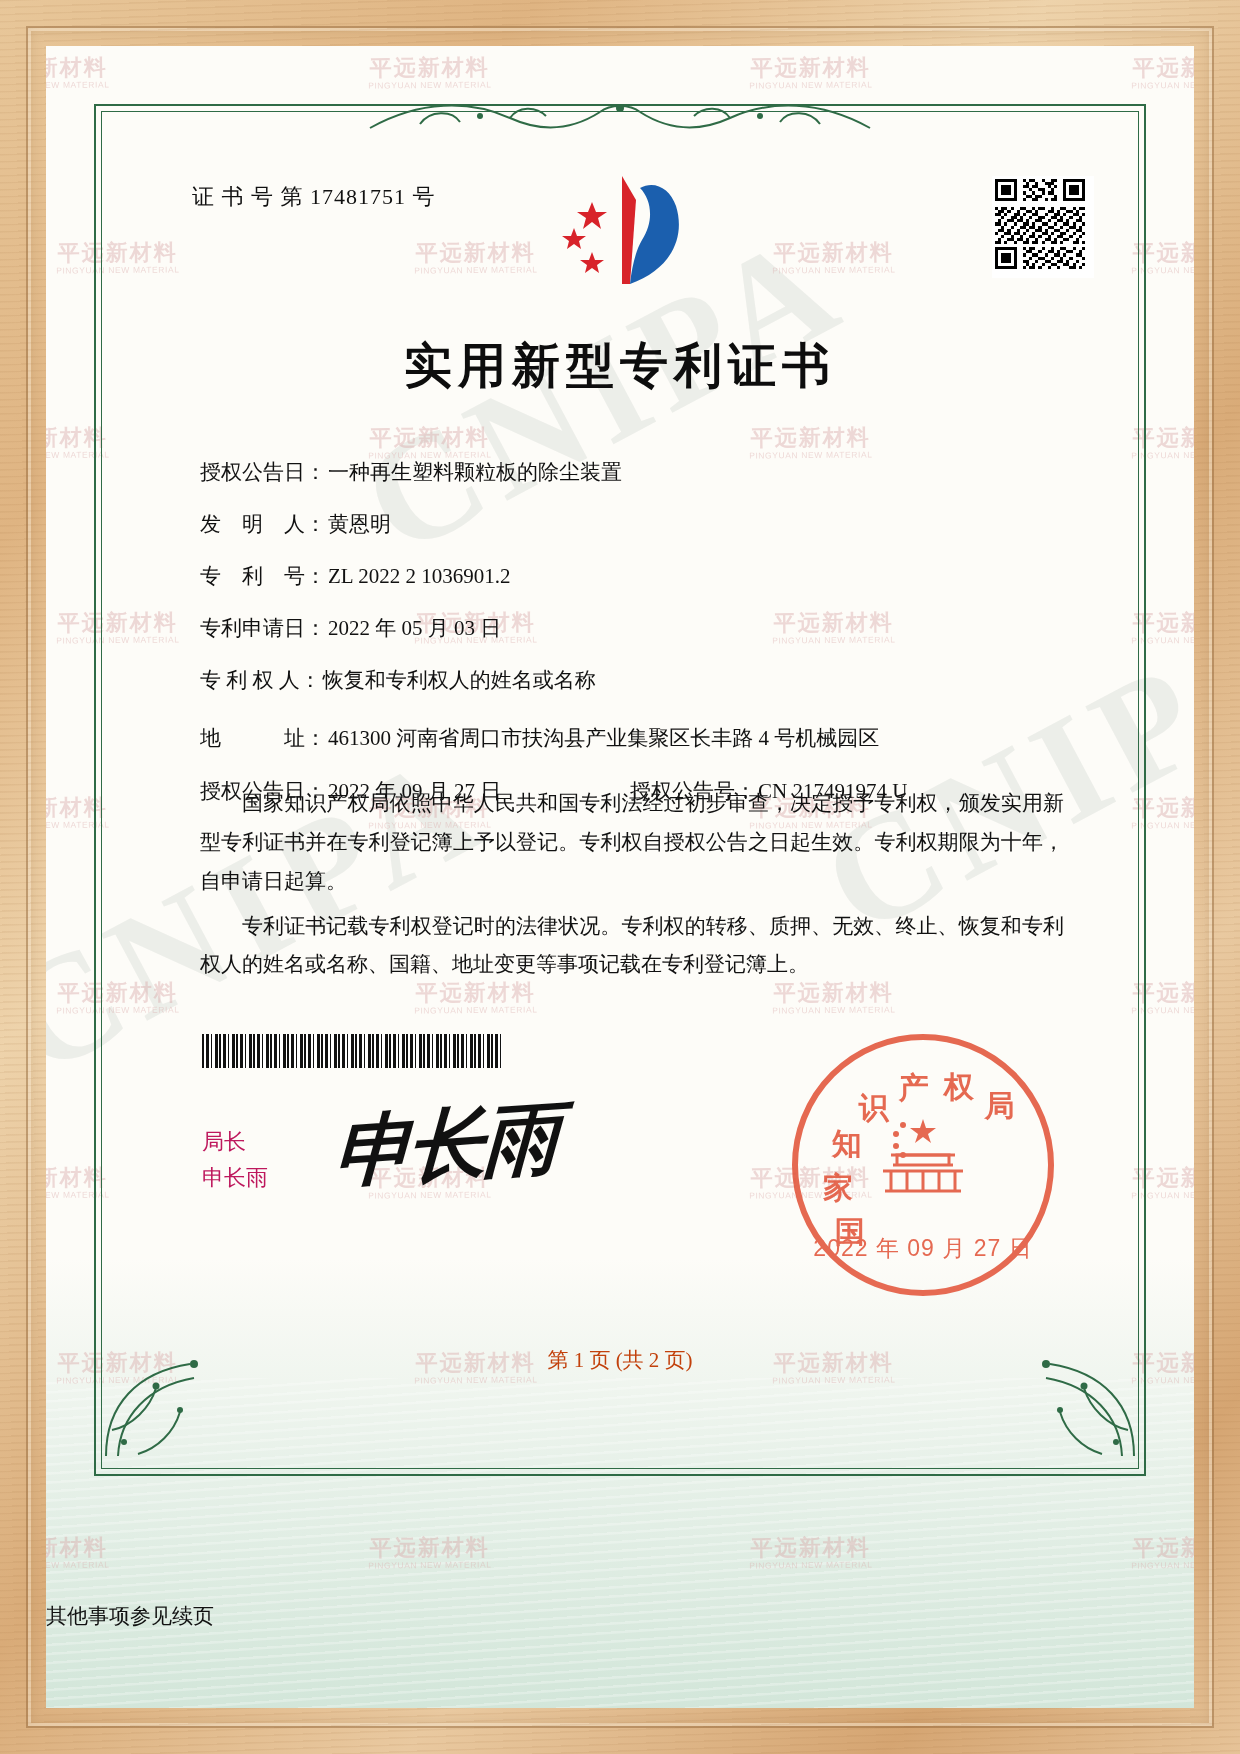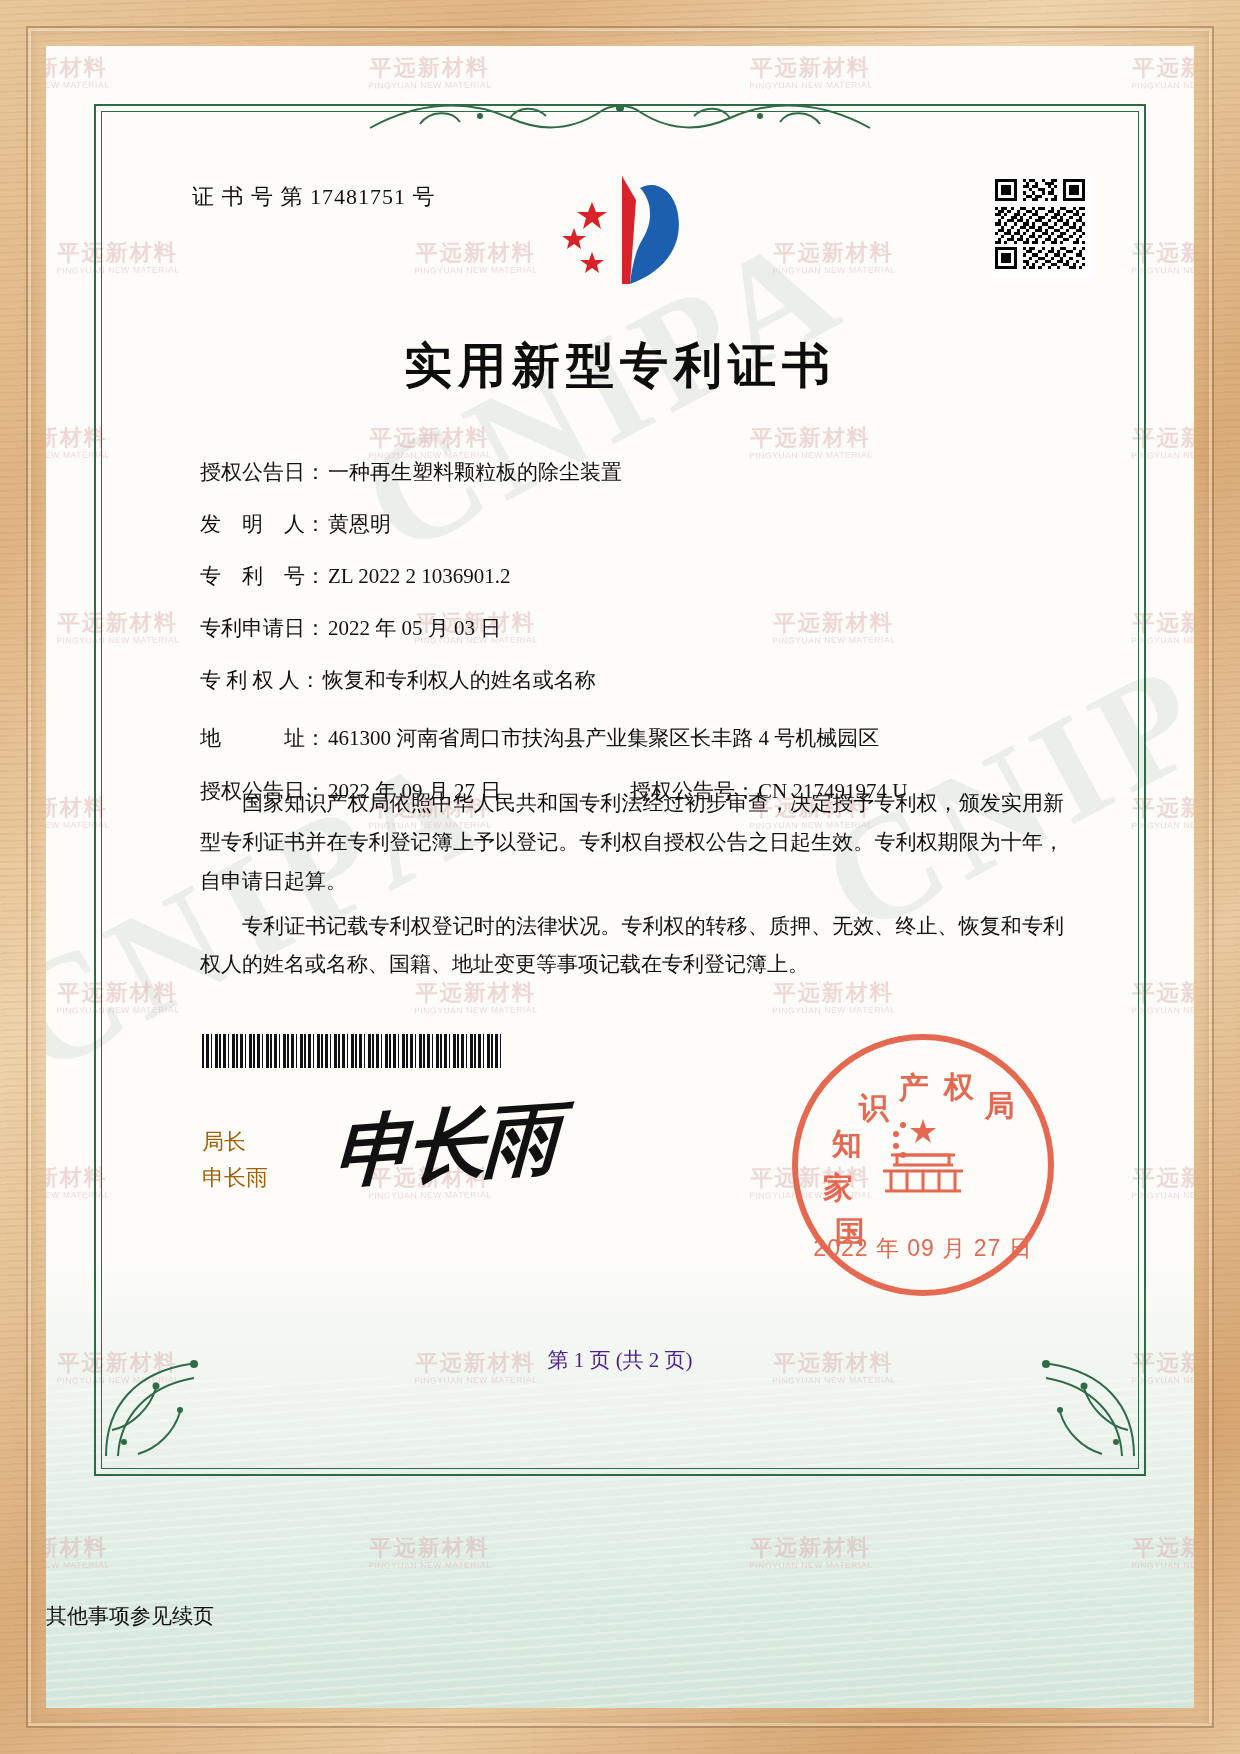--- a/index.html
+++ b/index.html
@@ -236,21 +236,21 @@
       #111 9px, #111 10px, #fff 10px, #fff 13px,
       #111 13px, #111 16px, #fff 16px, #fff 17px
     );
   }
 
   
   .sig-block {
     position: absolute;
     left: 108px; top: 1020px;
     font-size: 22px;
-    color: #a16207;
+    color: #be185d;
     line-height: 1.65;
   }
   .sig-hand {
     position: absolute;
     left: 240px; top: 990px;
     font-size: 78px;
     color: #111;
     font-family: "DejaVu Serif", serif;
     font-style: italic;
     font-weight: 700;
@@ -295,21 +295,21 @@
     white-space: nowrap;
     font-family: "Liberation Sans", sans-serif;
     letter-spacing: 1px;
   }
 
   .page-no {
     position: absolute;
     left: 0; right: 0; top: 1300px;
     text-align: center;
     font-size: 21px;
-    color: #4c1d95;
+    color: #c2410c;
   }
 
   .footer-note {
     position: absolute;
     left: 0; right: 0; top: 1556px;
     text-align: left;
     font-size: 21px;
     color: #111;
     z-index: 7;
   }

